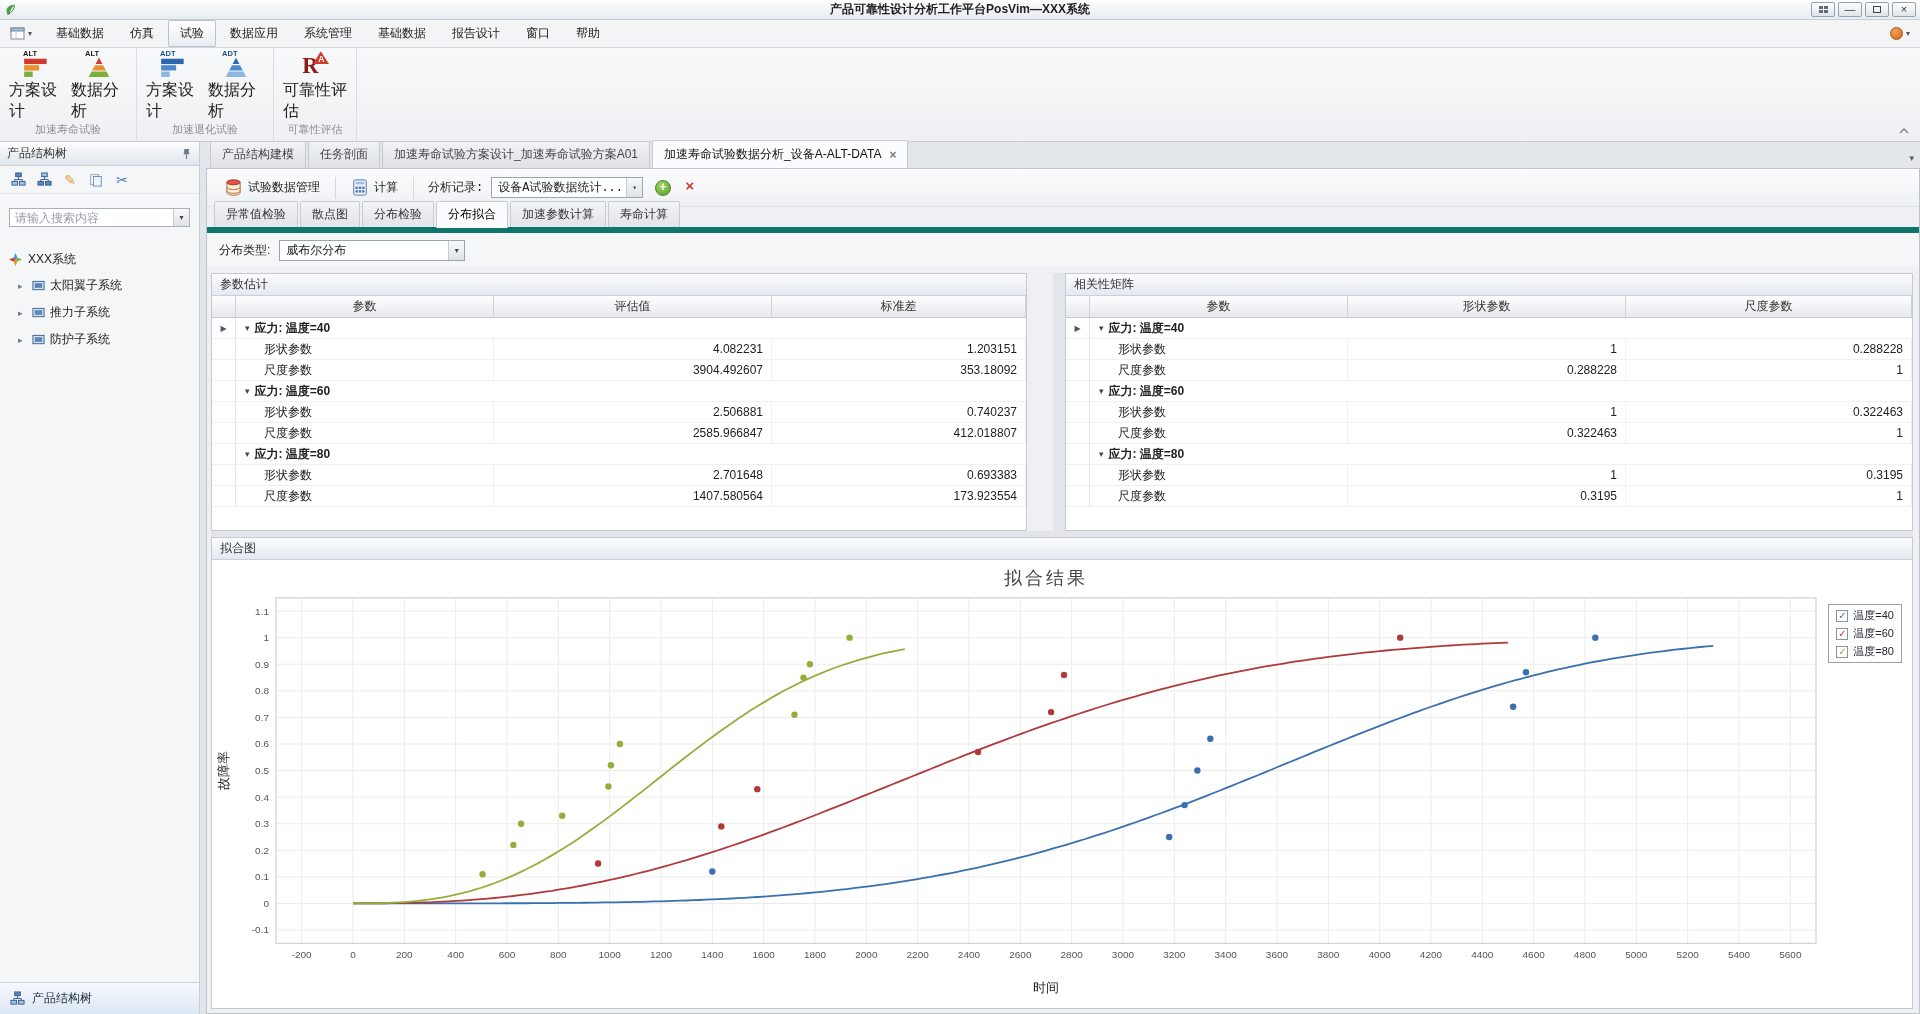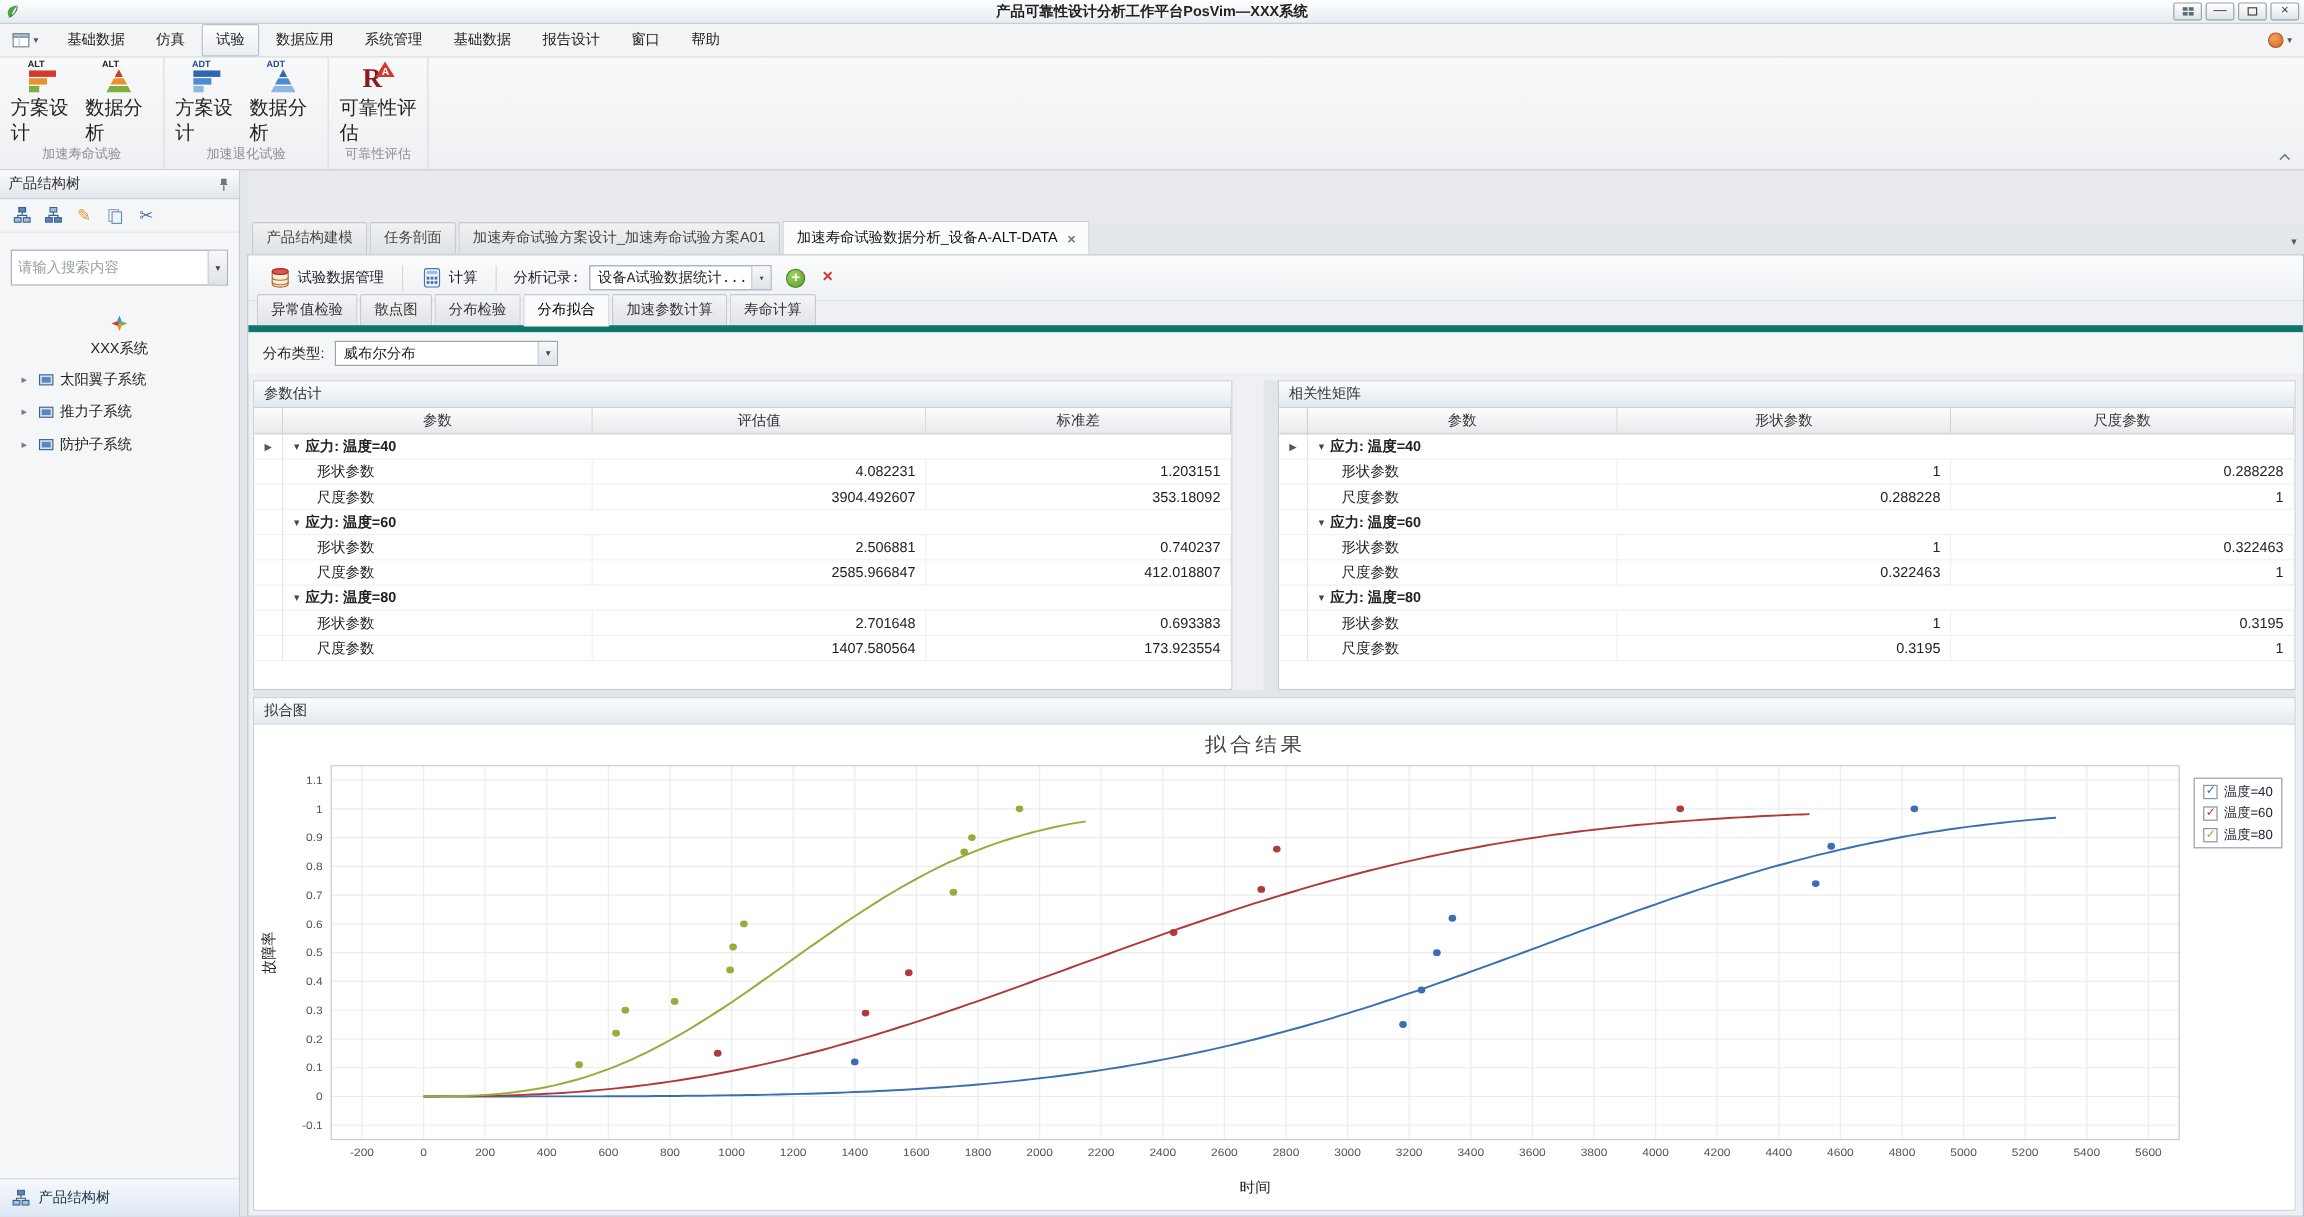--- a/index.html
+++ b/index.html
@@ -50,41 +50,41 @@
   .sidebar{position:absolute;left:0;top:0;bottom:0;width:200px;background:#f4f6f8;
     border-right:1px solid #c9ced6;}
   .sb-header{height:24px;background:linear-gradient(#fbfcfd,#e0e6ec);border-bottom:1px solid #ccd2d9;
     display:flex;align-items:center;padding:0 7px;color:#333;}
   .sb-header .t{flex:1;}
   .sb-toolbar{height:28px;display:flex;align-items:center;gap:8px;padding:0 9px;
     border-bottom:1px solid #e3e6ea;}
   .sb-tbtn{display:flex;align-items:center;justify-content:center;width:18px;height:18px;}
   .glyph-pencil{color:#e09c3b;font-size:14px;}
   .glyph-scissors{color:#4a72a8;font-size:14px;}
-  .sb-search{margin:14px 9px 8px 9px;height:30px;background:#fff;border:1px solid #a9b1ba;
+  .sb-search{margin:14px 9px 8px 9px;height:19px;background:#fff;border:1px solid #a9b1ba;
     display:flex;align-items:center;}
   .sb-search input{border:none;outline:none;flex:1;min-width:0;font-size:12px;padding:0 5px;
     font-family:inherit;color:#333;background:transparent;}
   .sb-search input::placeholder{color:#9aa0a8;}
   .combo-btn{width:16px;align-self:stretch;background:linear-gradient(#f7f8f9,#dfe3e8);
     border-left:1px solid #c3cad2;display:flex;align-items:center;justify-content:center;
     font-size:8px;color:#445;}
   .tree{padding:12px 6px;}
-  .tree-root{display:flex;align-items:center;gap:5px;padding:4px 2px;flex-direction:column;}
+  .tree-root{display:flex;align-items:center;gap:5px;padding:4px 2px;}
   .tree-item{display:flex;align-items:center;gap:5px;padding:5px 0 5px 12px;}
   .tree-exp{color:#778;font-size:9px;width:9px;}
   .sb-bottom{position:absolute;bottom:0;left:0;right:0;height:32px;border-top:1px solid #ccd2d9;
     background:#eef1f4;display:flex;align-items:stretch;}
   .sb-bottom-item{flex:1;display:flex;align-items:center;gap:7px;padding:0 10px;
     background:linear-gradient(#f6f9fd,#dce7f3);color:#234;}
 
   .vsplitter{position:absolute;left:200px;top:0;bottom:0;width:6px;background:#e2e5e9;}
 
   
-  .main{position:absolute;left:206px;right:0;top:0;bottom:0;background:#e4e7ea;margin-top:44px;}
+  .main{position:absolute;left:206px;right:0;top:0;bottom:0;background:#e4e7ea;}
   .doc-tabs{position:absolute;top:0;left:0;right:0;height:26px;display:flex;align-items:flex-end;
     padding:0 22px 0 4px;}
   .dtab{padding:4px 11px 5px 11px;margin-right:2px;border:1px solid #c6cbd2;border-bottom:none;
     border-radius:2px 2px 0 0;background:linear-gradient(#f1f2f4,#dee1e5);color:#444;white-space:nowrap;}
   .dtab.active{background:#fbfcfd;color:#111;padding-top:5px;display:flex;align-items:center;gap:8px;}
   .dtab-close{color:#777;font-weight:bold;font-size:12px;line-height:1;}
   .tabstrip-drop{position:absolute;right:6px;bottom:5px;font-size:9px;color:#556;}
 
   .main-body{position:absolute;top:26px;left:0;right:0;bottom:0;background:#eef0f3;
     border:1px solid #bcc4ce;}

